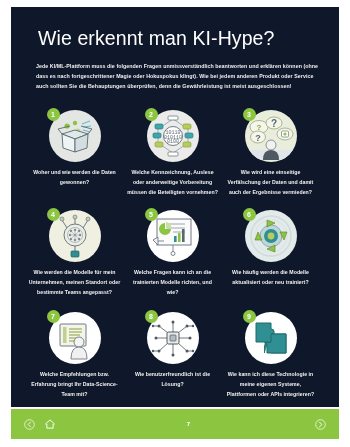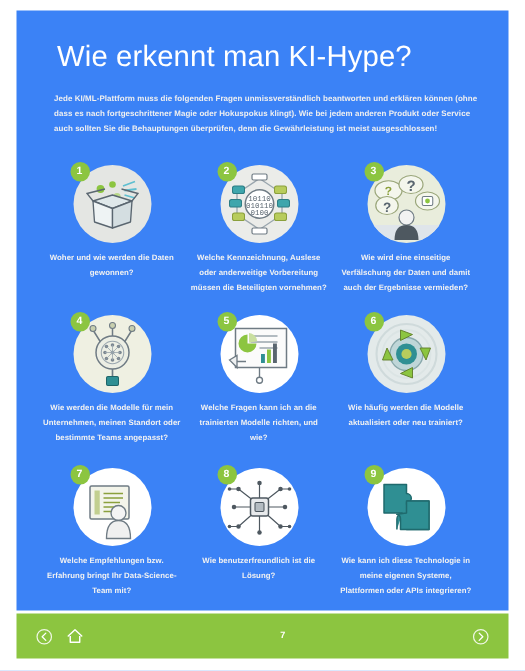--- a/index.html
+++ b/index.html
@@ -19,21 +19,21 @@
     height: 447px;
     background: #ffffff;
     box-sizing: border-box;
   }
   .panel {
     position: absolute;
     left: 11px;
     top: 7px;
     width: 328px;
     height: 400px;
-    background: #3b82f6;
+    background: #0f172a;
     box-sizing: border-box;
   }
   .title {
     position: absolute;
     left: 27px;
     top: 21px;
     font-size: 19.5px;
     font-weight: 400;
     color: #ffffff;
     letter-spacing: 0.1px;

